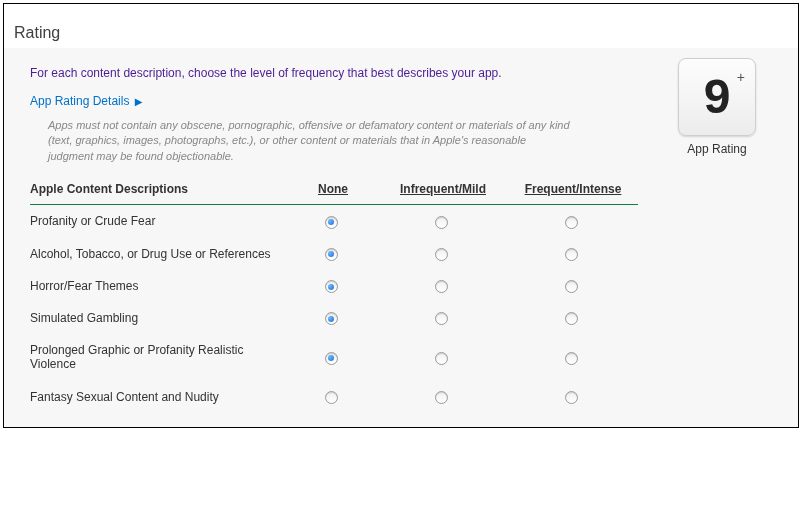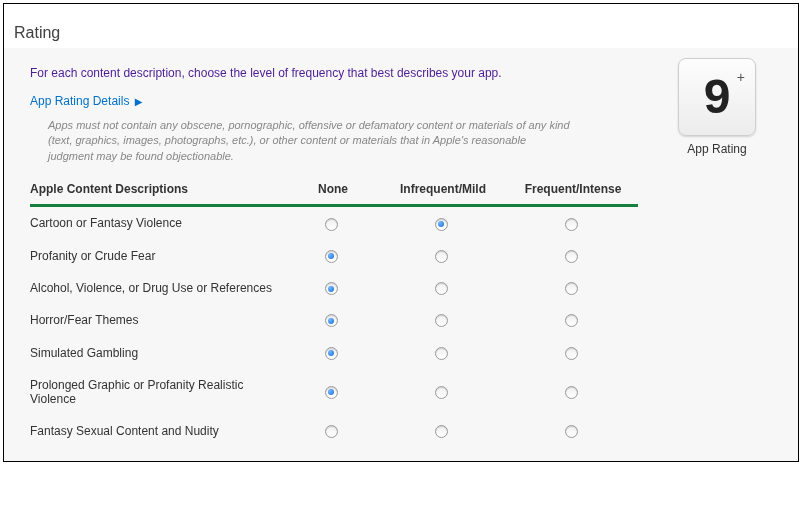--- a/index.html
+++ b/index.html
@@ -102,27 +102,28 @@
   }
   table.ratings {
     width: 100%;
     border-collapse: collapse;
   }
   table.ratings th {
     text-align: left;
     font-weight: 700;
     font-size: 12px;
     padding: 6px 4px 8px 0;
-    border-bottom: 3px solid #15803d;
+    border-bottom: 1px solid #15803d;
     color: #333;
   }
   table.ratings th.col {
     text-align: center;
     padding-left: 6px;
     padding-right: 6px;
+    text-decoration: underline;
   }
   table.ratings td {
     padding: 9px 4px 9px 0;
     font-size: 12px;
     color: #333;
     vertical-align: middle;
   }
   table.ratings td.radio-cell {
     text-align: center;
     width: 90px;
@@ -177,33 +178,27 @@
           <thead>
             <tr>
               <th>Apple Content Descriptions</th>
               <th class="col">None</th>
               <th class="col">Infrequent/Mild</th>
               <th class="col">Frequent/Intense</th>
             </tr>
           </thead>
           <tbody id="rows-body">
               <tr>
-                <td>Cartoon or Fantasy Violence</td>
-                <td class="radio-cell"><span class="radio"></span></td>
-                <td class="radio-cell wide"><span class="radio checked"></span></td>
-                <td class="radio-cell wide"><span class="radio"></span></td>
-              </tr>
-              <tr>
                 <td>Profanity or Crude Fear</td>
                 <td class="radio-cell"><span class="radio checked"></span></td>
                 <td class="radio-cell wide"><span class="radio"></span></td>
                 <td class="radio-cell wide"><span class="radio"></span></td>
               </tr>
               <tr>
-                <td>Alcohol, Violence, or Drug Use or References</td>
+                <td>Alcohol, Tobacco, or Drug Use or References</td>
                 <td class="radio-cell"><span class="radio checked"></span></td>
                 <td class="radio-cell wide"><span class="radio"></span></td>
                 <td class="radio-cell wide"><span class="radio"></span></td>
               </tr>
               <tr>
                 <td>Horror/Fear Themes</td>
                 <td class="radio-cell"><span class="radio checked"></span></td>
                 <td class="radio-cell wide"><span class="radio"></span></td>
                 <td class="radio-cell wide"><span class="radio"></span></td>
               </tr>

